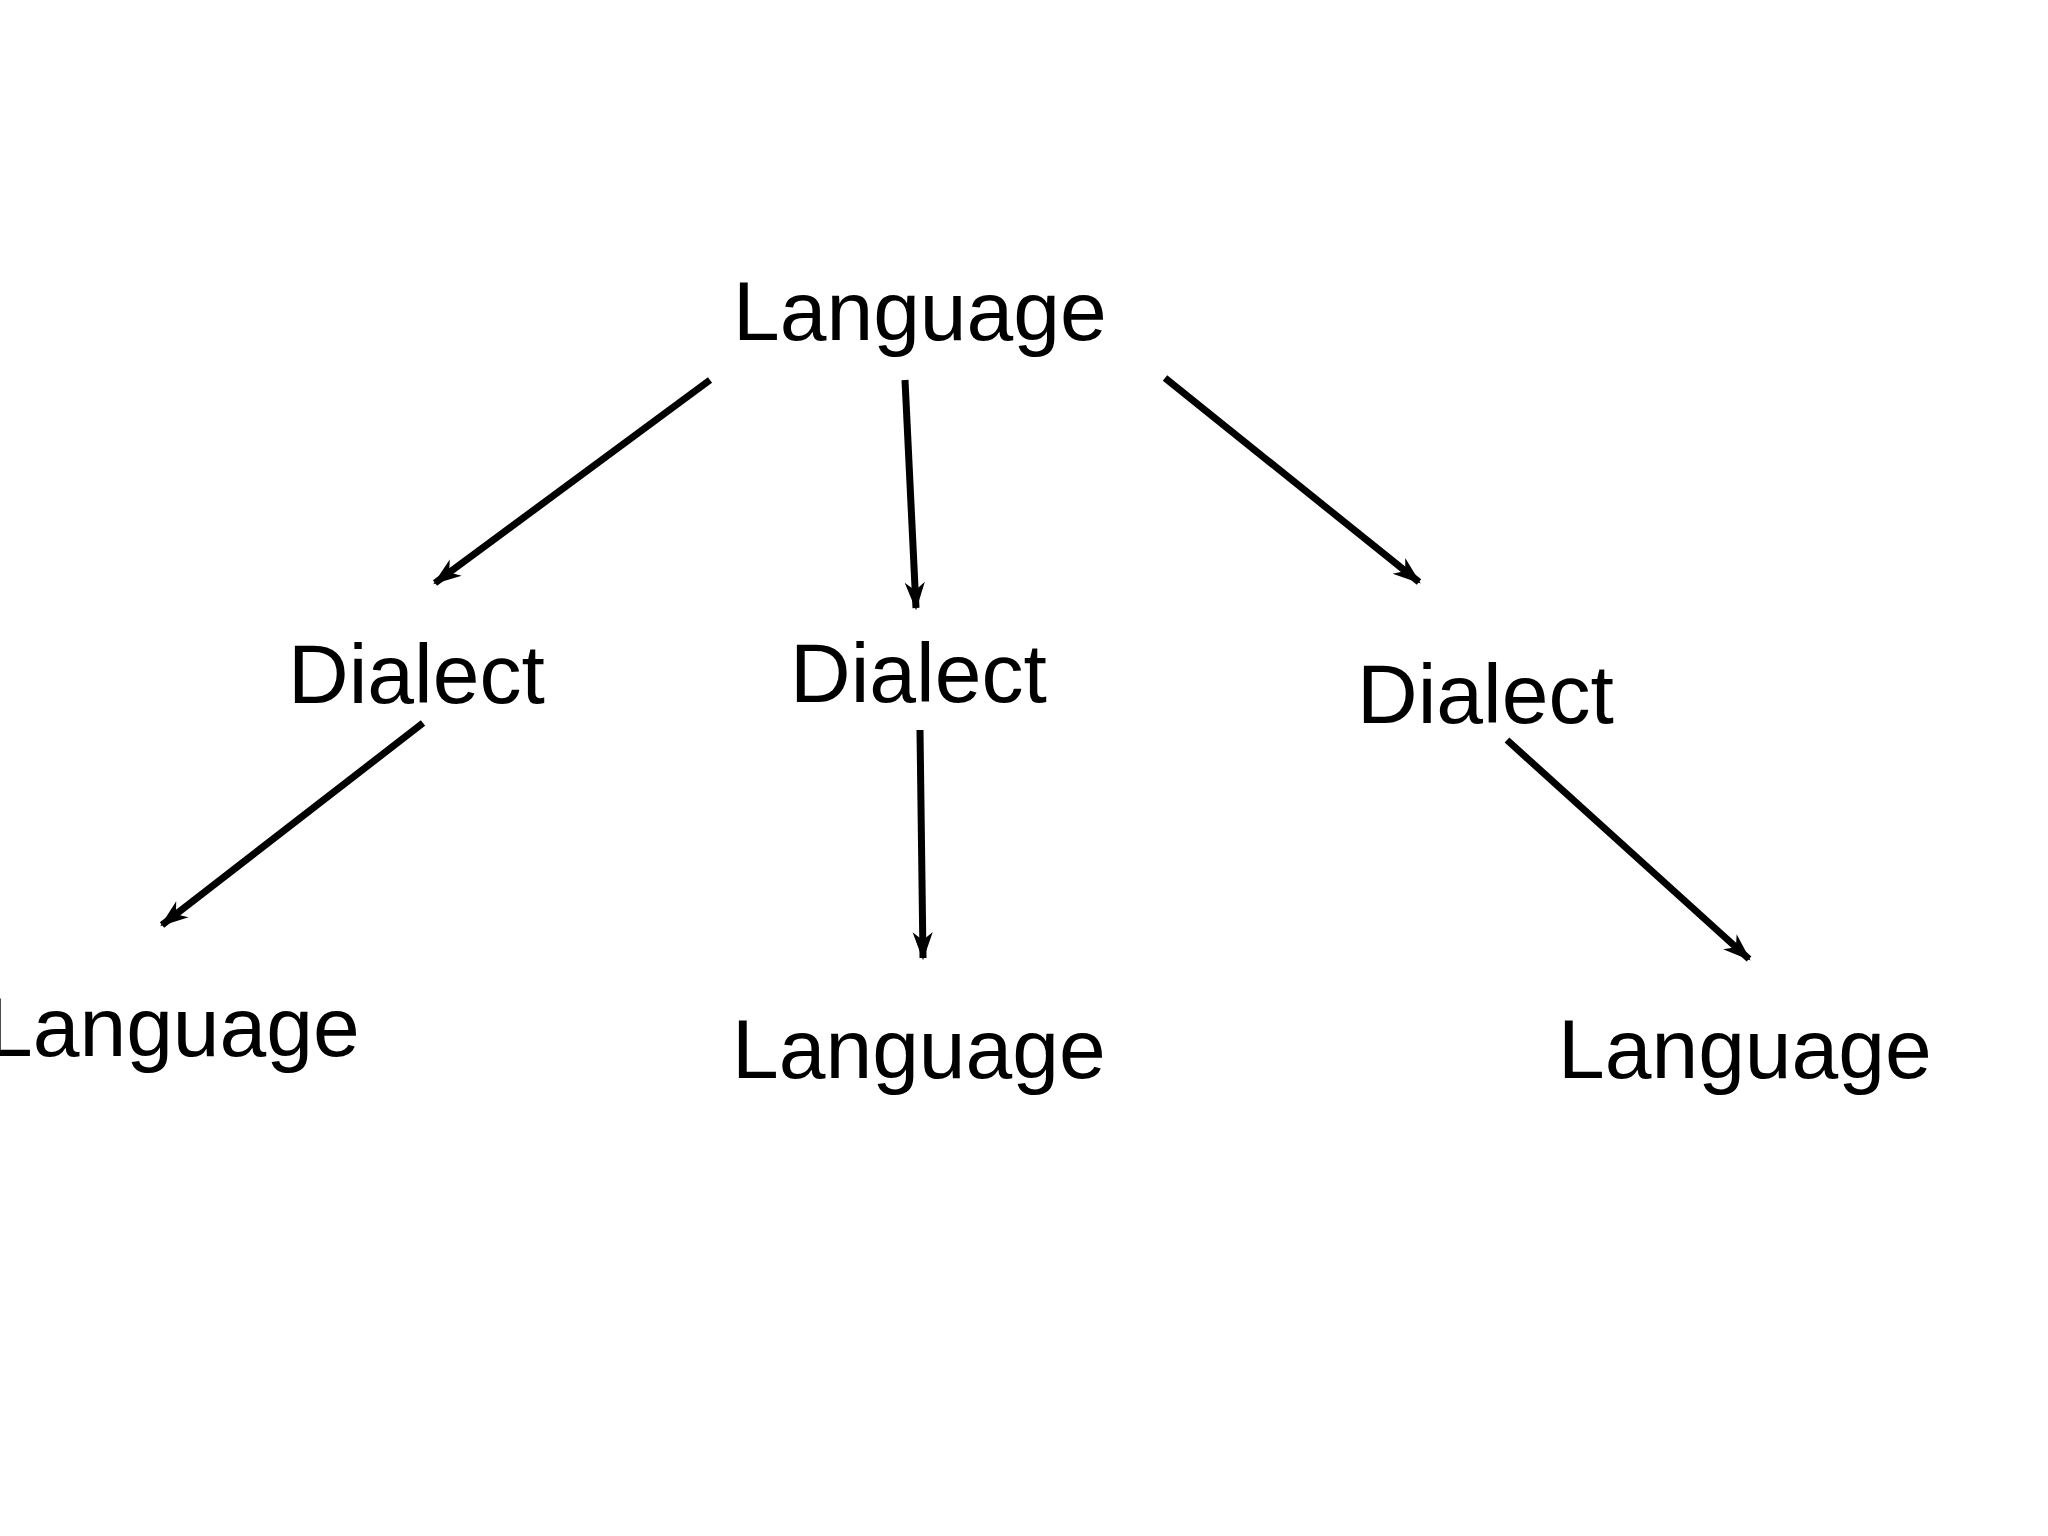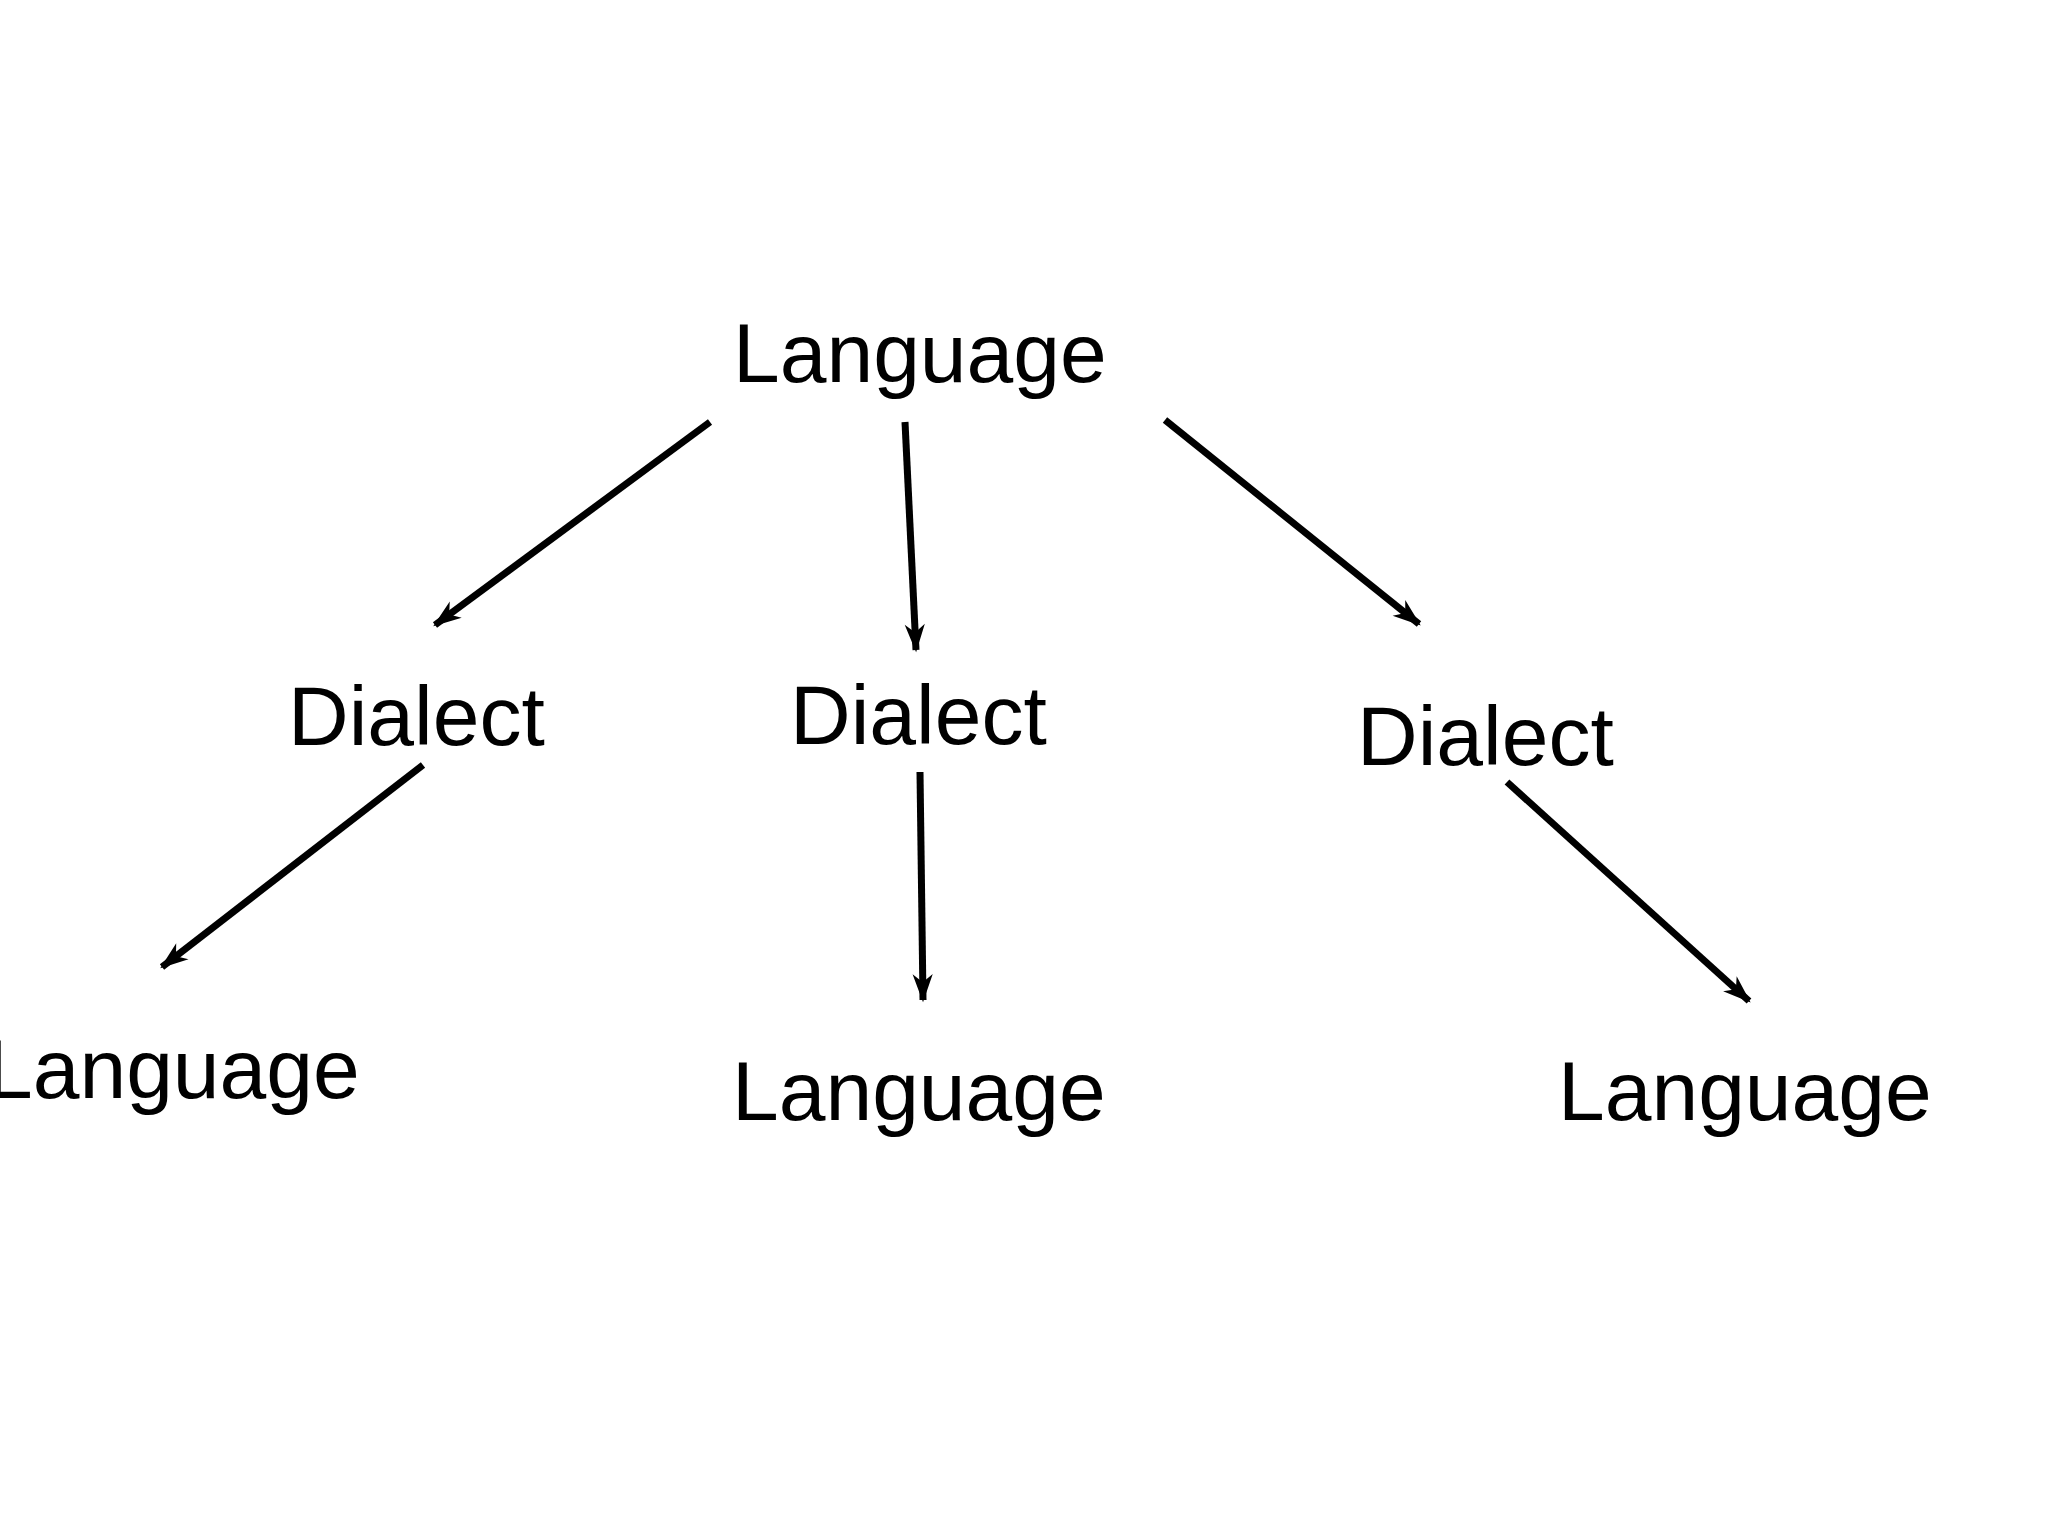--- a/index.html
+++ b/index.html
@@ -7,21 +7,20 @@
     padding: 0;
     background: #ffffff;
   }
   #stage {
     position: relative;
     width: 2048px;
     height: 1328px;
     background: #ffffff;
     overflow: hidden;
     font-family: "Liberation Sans", sans-serif;
-    margin-top: 42px;
   }
   .node {
     position: absolute;
     font-size: 84px;
     line-height: 1;
     color: #000000;
     white-space: nowrap;
     letter-spacing: 0px;
   }
   #arrow-layer {

